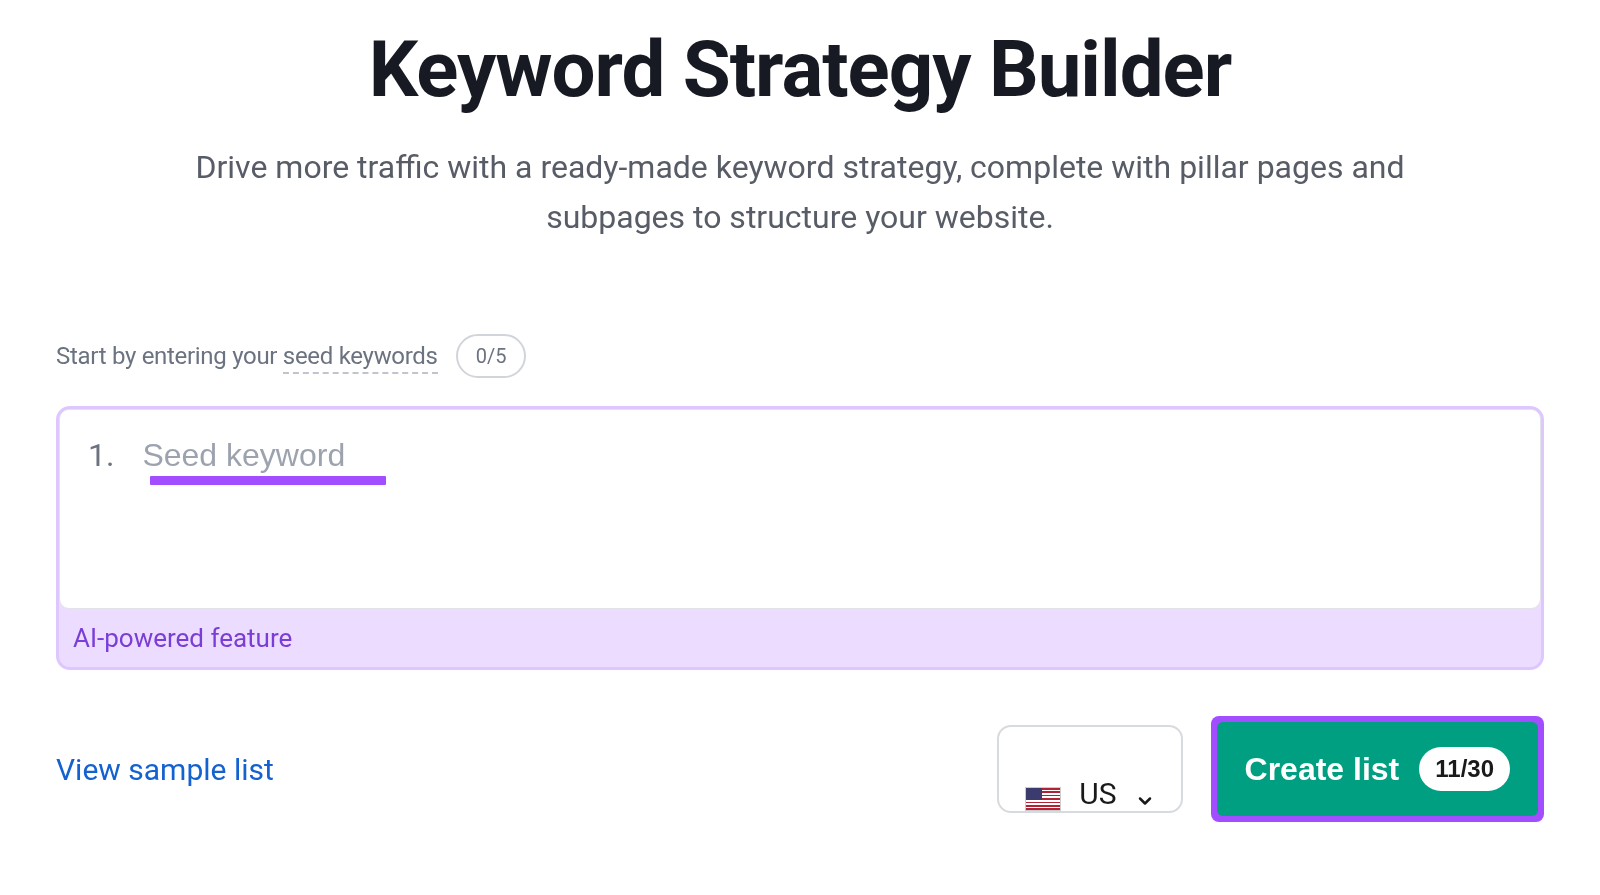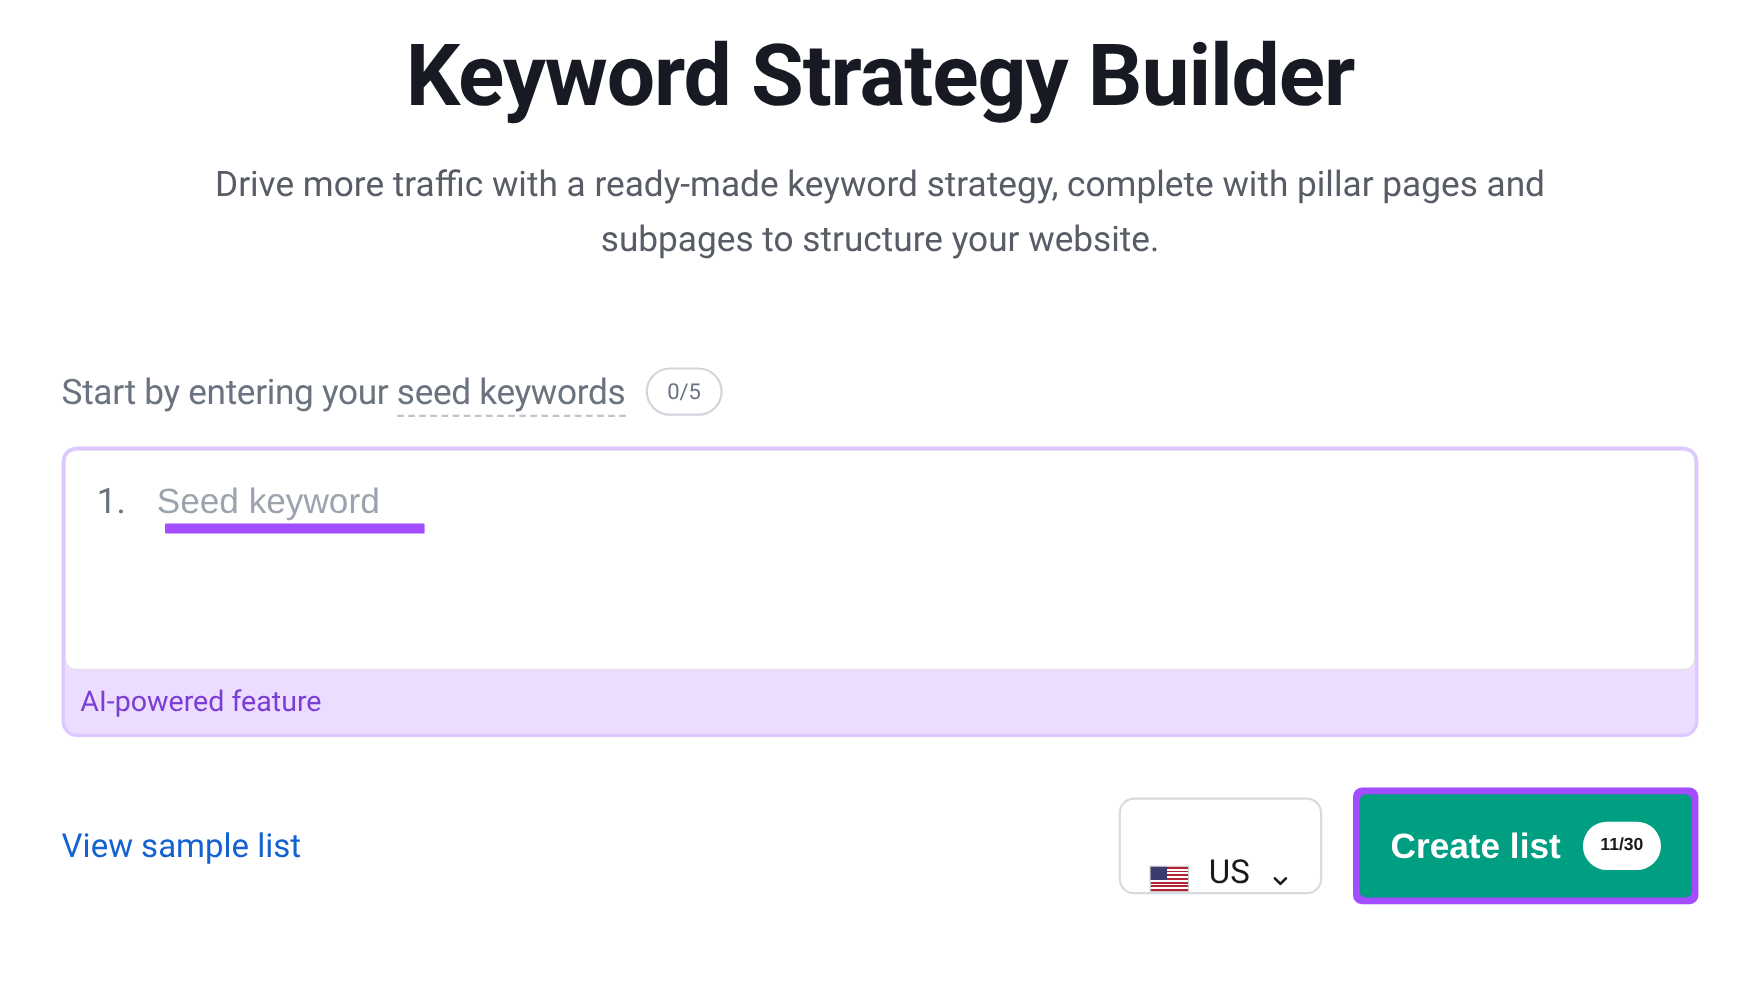--- a/index.html
+++ b/index.html
@@ -1,41 +1,41 @@
 <!DOCTYPE html>
 <html><head>
 <meta charset="utf-8">
 <style>
   * { box-sizing: border-box; margin: 0; padding: 0; }
   html, body { width: 1600px; height: 895px; font-family: -apple-system, BlinkMacSystemFont, "Segoe UI", Roboto, Helvetica, Arial, sans-serif; background: #fff; color: #1a1a1a; }
   .container { width: 100%; height: 100%; padding: 20px 56px 0 56px; display: flex; flex-direction: column; }
   .title { font-size: 78px; font-weight: 700; text-align: center; letter-spacing: -1px; color: #171a22; margin-top: 4px; }
   .subtitle { font-size: 32px; font-weight: 400; text-align: center; color: #575c66; line-height: 1.55; margin-top: 28px; max-width: 1220px; align-self: center; }
   .prompt-row { display: flex; align-items: center; gap: 18px; margin-top: 92px; }
-  .prompt-text { font-size: 32px; color: #6b7280; letter-spacing: -0.3px; }
+  .prompt-text { font-size: 24px; color: #6b7280; letter-spacing: -0.3px; }
   .seed-term { color: #6b7280; border-bottom: 2px dashed #c0c4cc; padding-bottom: 2px; }
   .count-pill { display: inline-flex; align-items: center; justify-content: center; height: 44px; padding: 0 18px; border: 2px solid #d1d5db; border-radius: 999px; font-size: 20px; color: #6b7280; }
   .input-wrap { margin-top: 28px; border: 3px solid #dec7ff; border-radius: 14px; background: #ecdcff; overflow: hidden; }
   .input-area { background: #fff; border: 1px solid #e1e3e8; border-radius: 10px; min-height: 200px; padding: 26px 28px; margin: 0; }
   .input-line { display: flex; align-items: baseline; gap: 28px; }
   .input-index { font-size: 32px; color: #6b7280; }
   .seed-input { border: none; outline: none; font-size: 32px; color: #6b7280; width: 400px; background: transparent; }
   .seed-input::placeholder { color: #9ca3af; }
   .underline-purple { height: 9px; background: #a24dff; width: 236px; margin-left: 62px; margin-top: 2px; border-radius: 1px; }
   .ai-footer { padding: 14px 18px 14px 14px; font-size: 26px; color: #7a3ed6; }
   .actions-row { display: flex; align-items: center; justify-content: space-between; margin-top: 46px; }
   .sample-link { font-size: 30px; color: #1461d1; text-decoration: none; }
   .right-actions { display: flex; align-items: center; gap: 28px; }
   .country-select { display: inline-flex; align-items: flex-end; gap: 18px; height: 88px; padding: 0 26px; border: 2px solid #d7dbe0; border-radius: 14px; background: #fff; font-size: 30px; color: #1a1a1a; cursor: pointer; }
   .flag { width: 36px; height: 24px; display: inline-block; position: relative; background: linear-gradient(#b22234 0 7.7%, #fff 7.7% 15.4%, #b22234 15.4% 23.1%, #fff 23.1% 30.8%, #b22234 30.8% 38.5%, #fff 38.5% 46.2%, #b22234 46.2% 53.9%, #fff 53.9% 61.6%, #b22234 61.6% 69.3%, #fff 69.3% 77%, #b22234 77% 84.7%, #fff 84.7% 92.4%, #b22234 92.4% 100%); border:1px solid #ccc; }
   .flag::before { content: ""; position: absolute; left: 0; top: 0; width: 45%; height: 54%; background: #3c3b6e; }
   .chev { width: 20px; height: 20px; }
   .create-wrap { padding: 6px; background: #a24dff; border-radius: 8px; }
   .create-btn { display: inline-flex; align-items: center; gap: 20px; height: 94px; padding: 0 28px; background: #009f81; color: #fff; border: none; border-radius: 6px; font-size: 32px; font-weight: 600; cursor: pointer; }
-  .quota-pill { display: inline-flex; align-items: center; justify-content: center; height: 44px; padding: 0 16px; background: #fff; color: #1a1a1a; border-radius: 999px; font-size: 16px; font-weight: 600; }
+  .quota-pill { display: inline-flex; align-items: center; justify-content: center; height: 44px; padding: 0 16px; background: #fff; color: #1a1a1a; border-radius: 999px; font-size: 24px; font-weight: 600; }
 </style>
 </head>
 <body>
 
 <div class="container">
 
   <h1 class="title">Keyword Strategy Builder</h1>
 
   <p class="subtitle">Drive more traffic with a ready-made keyword strategy, complete with pillar pages and subpages to structure your website.</p>
 

